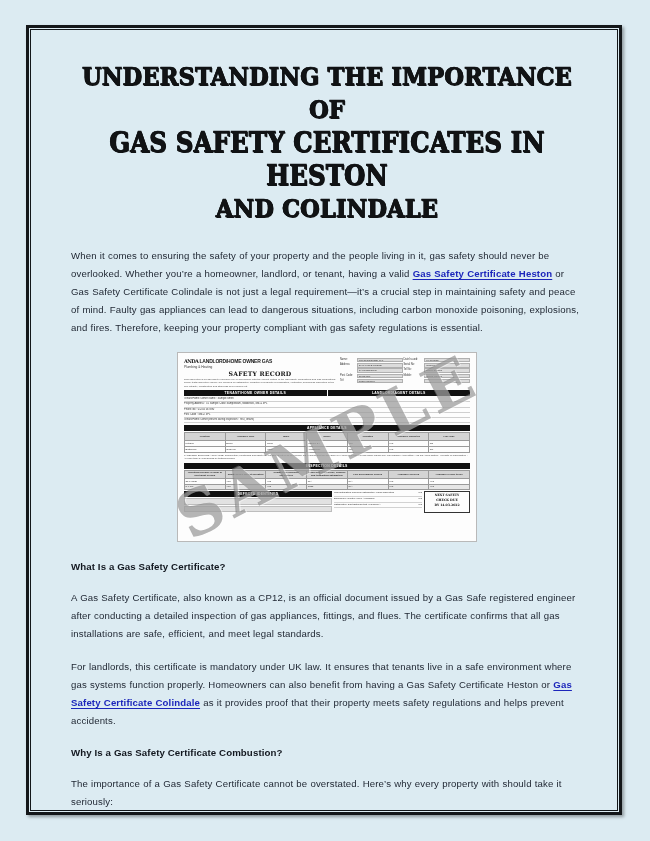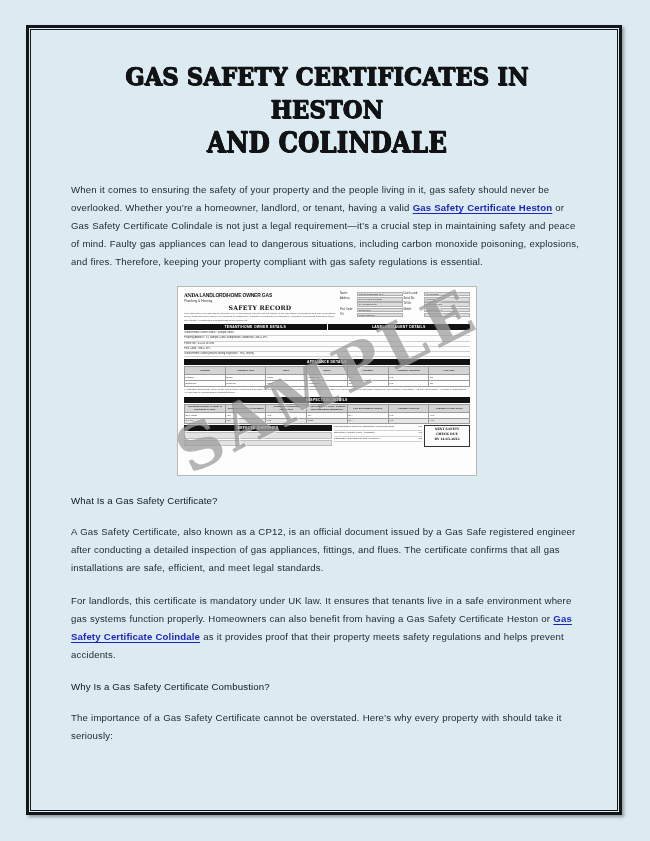--- a/index.html
+++ b/index.html
@@ -64,21 +64,21 @@
     line-height: 18px;
     color: #1d2430;
     letter-spacing: 0.15px;
     word-spacing: 0.3px;
   }
 
   .heading {
     margin: 4px 0 14px 0;
     font-size: 9.7px;
     line-height: 16px;
-    font-weight: normal;
+    font-weight: bold;
     color: #12171f;
     letter-spacing: 0.1px;
   }
 
   a.doc-link,
   .doc-link {
     color: #1c26bb;
     font-weight: bold;
     text-decoration: underline;
     text-underline-offset: 1.5px;
@@ -283,20 +283,21 @@
   }
 </style>
 </head>
 <body>
 
 <div class="page-frame"></div>
 
 <div class="content">
 
   <h1 class="doc-title">
+    <span class="tline">Understanding the Importance of</span>
     <span class="tline">Gas Safety Certificates in Heston</span>
     <span class="tline">and Colindale</span>
   </h1>
 
   <p class="para"><span>When it comes to ensuring the safety of your property and the people living in it, gas safety should never be overlooked. Whether you’re a homeowner, landlord, or tenant, having a valid </span><a class="doc-link" href="#">Gas Safety Certificate Heston</a><span> or Gas Safety Certificate Colindale is not just a legal requirement—it’s a crucial step in maintaining safety and peace of mind. Faulty gas appliances can lead to dangerous situations, including carbon monoxide poisoning, explosions, and fires. Therefore, keeping your property compliant with gas safety regulations is essential.</span></p>
 
   <div class="cert-figure">
     <div class="cert-image">
 
       <div class="cf-head">

